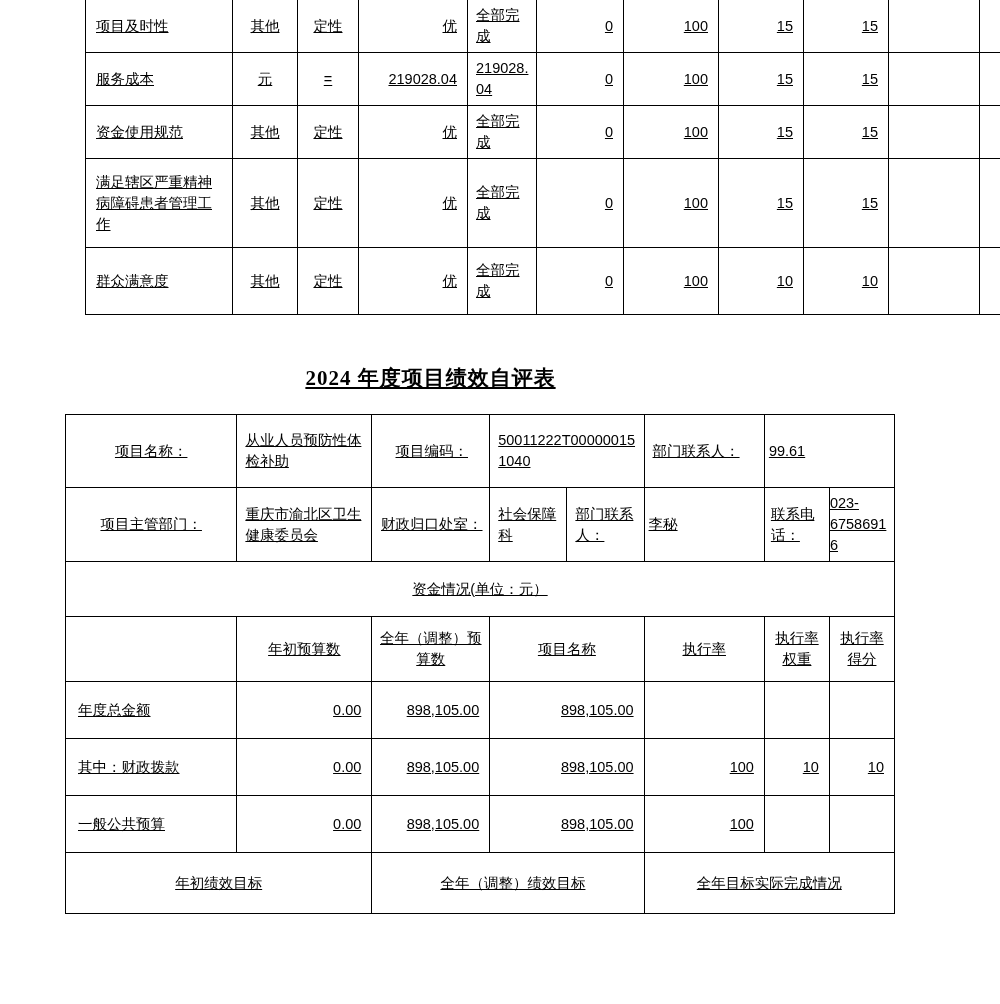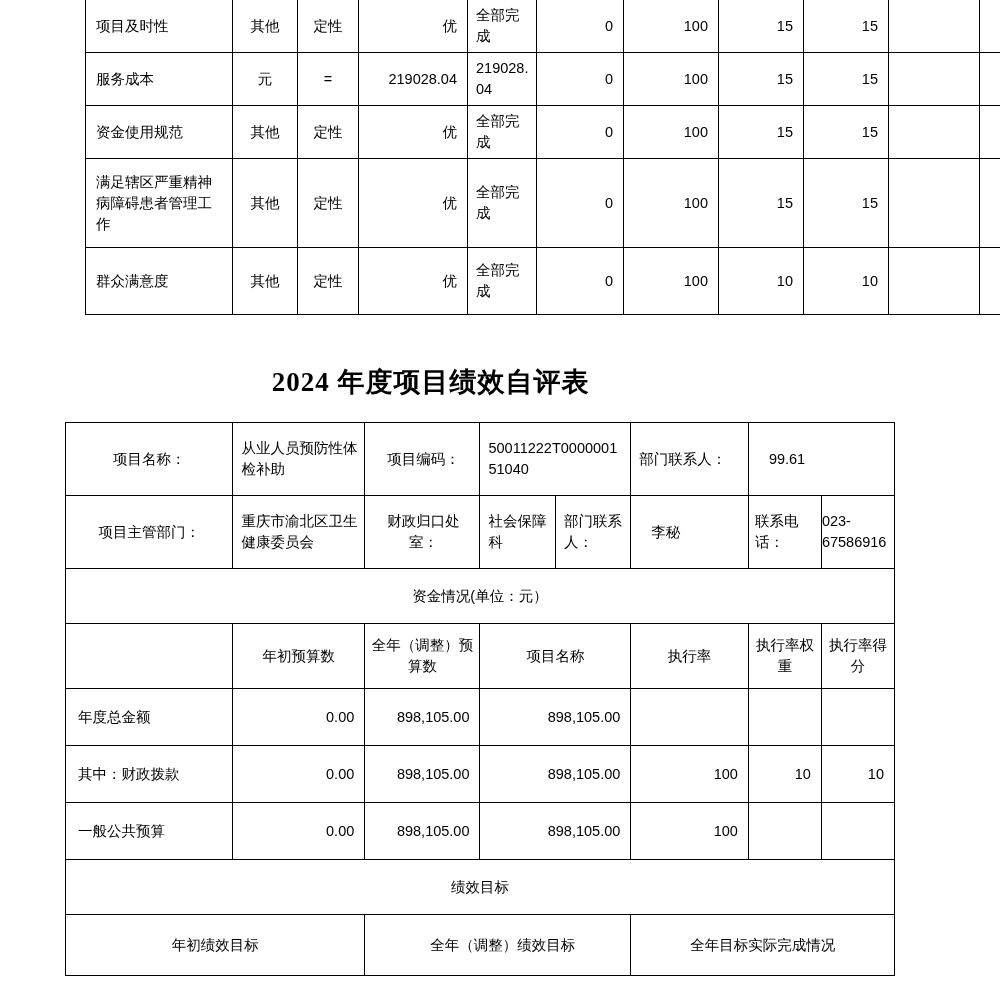--- a/index.html
+++ b/index.html
@@ -11,20 +11,21 @@
     width: 1000px;
     height: 1004px;
     font-family: "Liberation Sans", sans-serif;
     color: #000000;
     overflow: hidden;
   }
   .page {
     position: relative;
     width: 861px;
     height: 1004px;
+    text-decoration: underline;
   }
 
   table {
     border-collapse: collapse;
     table-layout: fixed;
   }
   td {
     border: 1px solid #000000;
     font-size: 14.5px;
     line-height: 1.45;
@@ -52,39 +53,39 @@
   .c-n3     { width: 68px;  text-align: right; padding-right: 10px; }
   .c-n4     { width: 68px;  text-align: right; padding-right: 10px; }
   .c-b1     { width: 78px; }
   .c-b2     { width: 74px; }
 
   
   .doc-title {
     text-align: center;
     font-family: "Liberation Serif", serif;
     font-weight: bold;
-    font-size: 27px;
+    font-size: 21px;
     margin: 48px 0 22px 0;
     letter-spacing: 1px;
   }
 
   
   .tbl-main {
     width: 830px;
     margin: 0 0 0 65px;
   }
   .tbl-main td {
     font-size: 14.5px;
   }
   .m-lbl      { width: 128px; text-align: center; }
   .m-val      { width: 96px;  text-align: left;  padding-left: 8px; }
   .m-lbl2     { width: 82px;  text-align: center;  padding-left: 8px; }
   .m-val2     { width: 112px; text-align: left;  padding-left: 8px; }
   .m-lbl3     { width: 84px;  text-align: left;  padding-left: 8px; }
-  .m-val3     { width: 96px;  text-align: left;  padding-left: 20px; }
+  .m-val3     { width: 96px;  text-align: left;  padding-left: 4px; }
   .right  { text-align: right; padding-right: 10px; }
 
   .row-tall td { height: 62px; }
   .band td {
     height: 44px;
     text-align: center;
   }
   .fin-head td { height: 54px; text-align: center; }
   .fin-row td  { height: 46px; }
 
@@ -235,23 +236,20 @@
       <tr class="fin-row">
         <td class="f-c0">一般公共预算</td>
         <td class="right">0.00</td>
         <td class="right">898,105.00</td>
         <td class="right" colspan="2">898,105.00</td>
         <td class="right">100</td>
         <td class="right"></td>
         <td class="right"></td>
       </tr>
 
-      <tr class="band">
-        <td colspan="8">绩效目标</td>
-      </tr>
 
       <tr>
         <td class="g-c0" colspan="2" style="height:50px">年初绩效目标</td>
         <td class="g-c1" colspan="3">全年（调整）绩效目标</td>
         <td class="g-c2" colspan="3">全年目标实际完成情况</td>
       </tr>
     </tbody>
   </table>
 
 </div>

